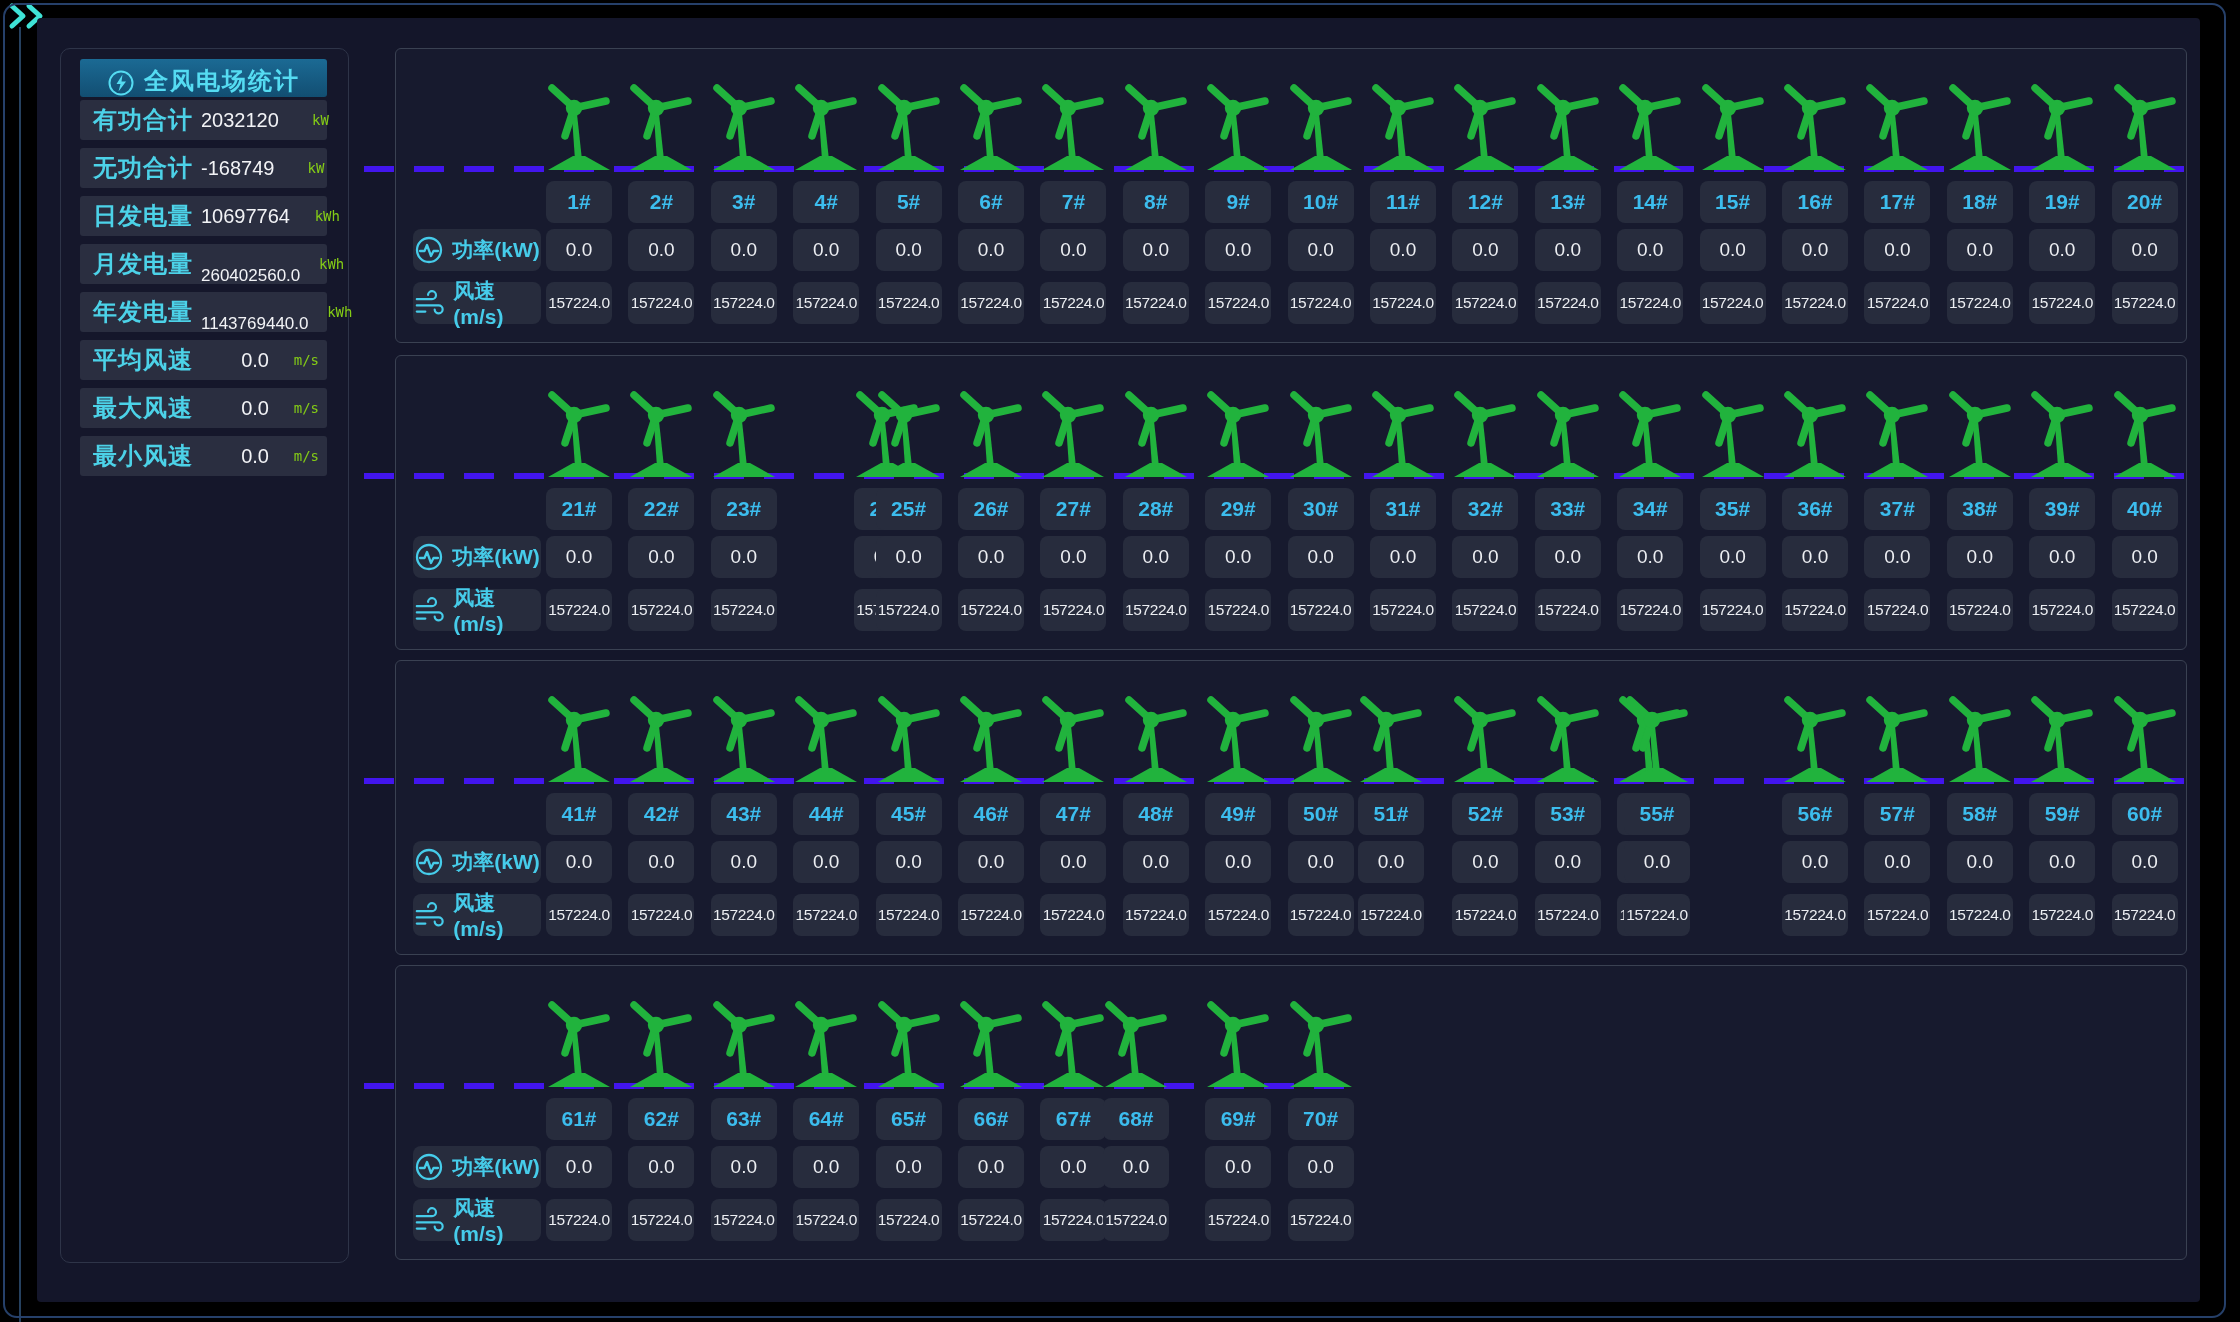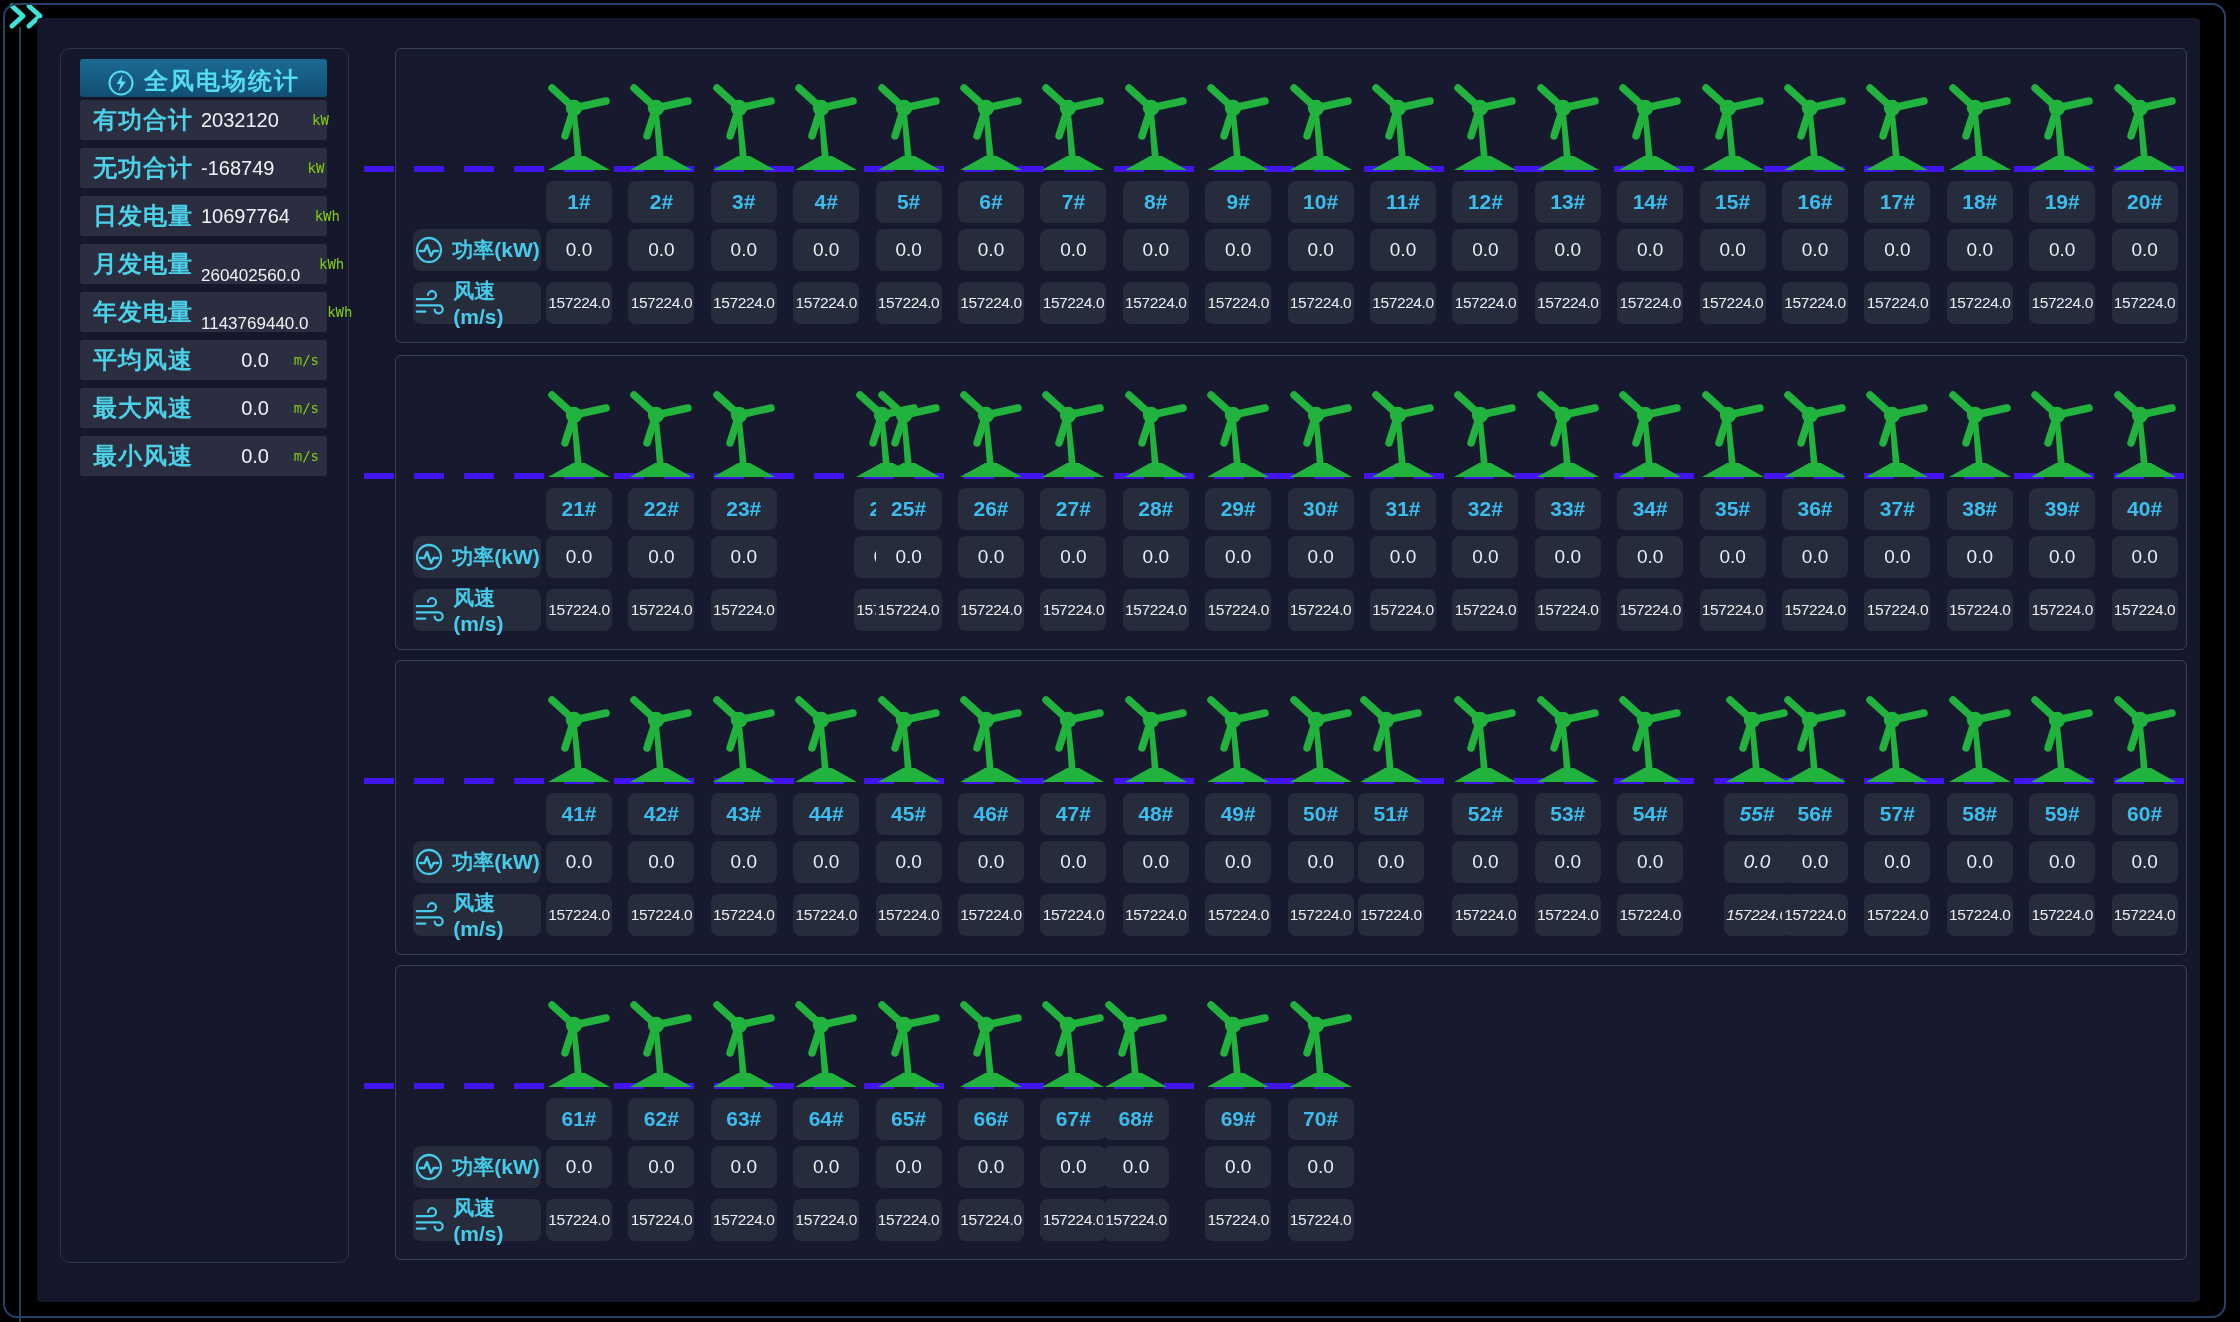--- a/index.html
+++ b/index.html
@@ -1037,21 +1037,21 @@
         <line x1="32" y1="26" x2="64" y2="19"></line>
         <line x1="32" y1="26" x2="23" y2="54"></line>
       </g>
       <circle cx="32" cy="26" r="8.2" fill="#21b33d"></circle>
     </svg>
     <div class="chip t-id">54#</div>
     <div class="chip t-power">0.0</div>
     <div class="chip t-wind">157224.0</div>
   </div>
 
-  <div class="t-col" style="left: 1328px; font-style: italic;">
+  <div class="t-col" style="left: 1228px;">
     <svg class="turbine" viewBox="0 0 74 90">
       <polygon points="6,88 68,88 43,74 31,74" fill="#21b33d"></polygon>
       <path d="M33,78 L40,78 L35,32 L30,35 Z" fill="#21b33d"></path>
       <g stroke="#21b33d" stroke-width="7.5" stroke-linecap="round">
         <line x1="32" y1="26" x2="10" y2="6"></line>
         <line x1="32" y1="26" x2="64" y2="19"></line>
         <line x1="32" y1="26" x2="23" y2="54"></line>
       </g>
       <circle cx="32" cy="26" r="8.2" fill="#21b33d"></circle>
     </svg>

